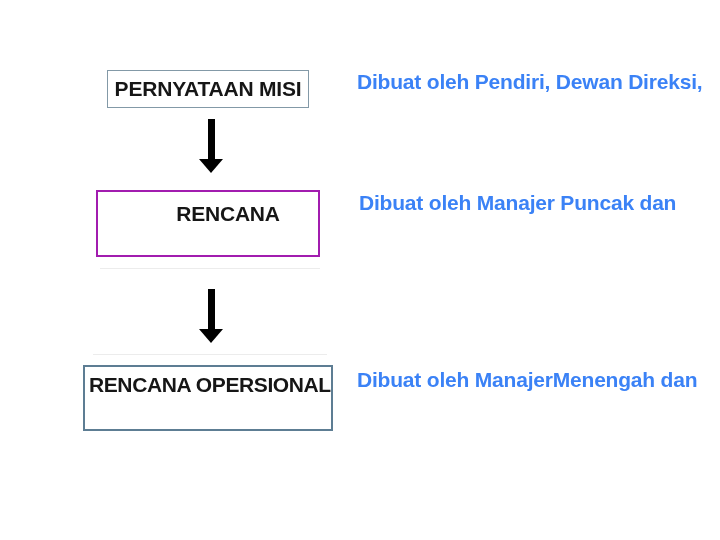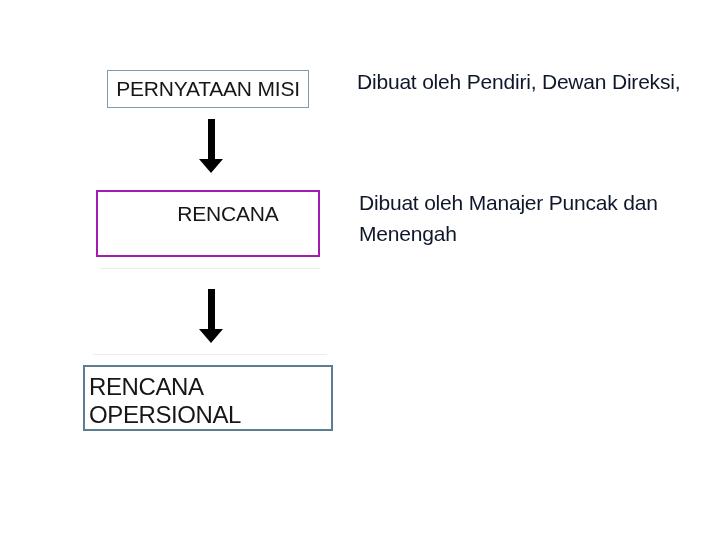--- a/index.html
+++ b/index.html
@@ -14,21 +14,21 @@
     position: relative;
     overflow: hidden;
     color: #141414;
   }
 
   
   .flow-box {
     position: absolute;
     box-sizing: border-box;
     background: #ffffff;
-    font-weight: normal;
+    font-weight: bold;
     color: #161616;
     letter-spacing: -0.2px;
   }
   #box-1 {
     left: 107px; top: 70px; width: 202px; height: 38px;
     border: 1.5px solid #8399a7;
     display: flex; align-items: center; justify-content: center;
     font-size: 21px;
   }
   #box-2 {
@@ -37,21 +37,21 @@
     text-align: center;
     font-size: 21px;
     line-height: 24px;
     padding-top: 10px;
     padding-left: 40px;
   }
   #box-2 span { display: block; }
   #box-3 {
     left: 83px; top: 365px; width: 250px; height: 66px;
     border: 2px solid #5d7d93;
-    font-size: 24px;
+    font-size: 21px;
     padding: 6px 0 16px 4px;
     letter-spacing: -0.4px;
   }
 
   
   .arrow-shaft {
     position: absolute;
     width: 7px;
     height: 41px;
     background: #000000;
@@ -64,23 +64,23 @@
     border-top: 14px solid #000000;
   }
   #arrow-1-shaft { left: 208px; top: 119px; }
   #arrow-1-head  { left: 199px; top: 159px; }
   #arrow-2-shaft { left: 208px; top: 289px; }
   #arrow-2-head  { left: 199px; top: 329px; }
 
   
   .note {
     position: absolute;
-    font-weight: normal;
+    font-weight: bold;
     font-size: 21px;
-    color: #0f172a;
+    color: #3b82f6;
     letter-spacing: -0.2px;
     white-space: nowrap;
   }
   .note span { display: block; }
   #note-1 { left: 357px; top: 64px;  line-height: 35px; }
   #note-2 { left: 359px; top: 187px; line-height: 31px; }
   #note-3 { left: 357px; top: 364px; line-height: 31px; }
 
   
   .faint-line {
@@ -104,28 +104,28 @@
 
 <div class="arrow-shaft" id="arrow-1-shaft"></div>
 <div class="arrow-head" id="arrow-1-head"></div>
 
 <div class="flow-box" id="box-2">
   <span>RENCANA</span>
 </div>
 
 <div class="note" id="note-2">
   <span>Dibuat oleh Manajer Puncak dan</span>
-  <span>Menengah</span>
 </div>
 
 <div class="faint-line" id="faint-1"></div>
 
 <div class="arrow-shaft" id="arrow-2-shaft"></div>
 <div class="arrow-head" id="arrow-2-head"></div>
 
 <div class="faint-line" id="faint-2"></div>
 
 <div class="flow-box" id="box-3">
   <span>RENCANA OPERSIONAL</span>
 </div>
 
 <div class="note" id="note-3">
+  <span>Dibuat oleh ManajerMenengah dan</span>
 </div>
 
 </body></html>

